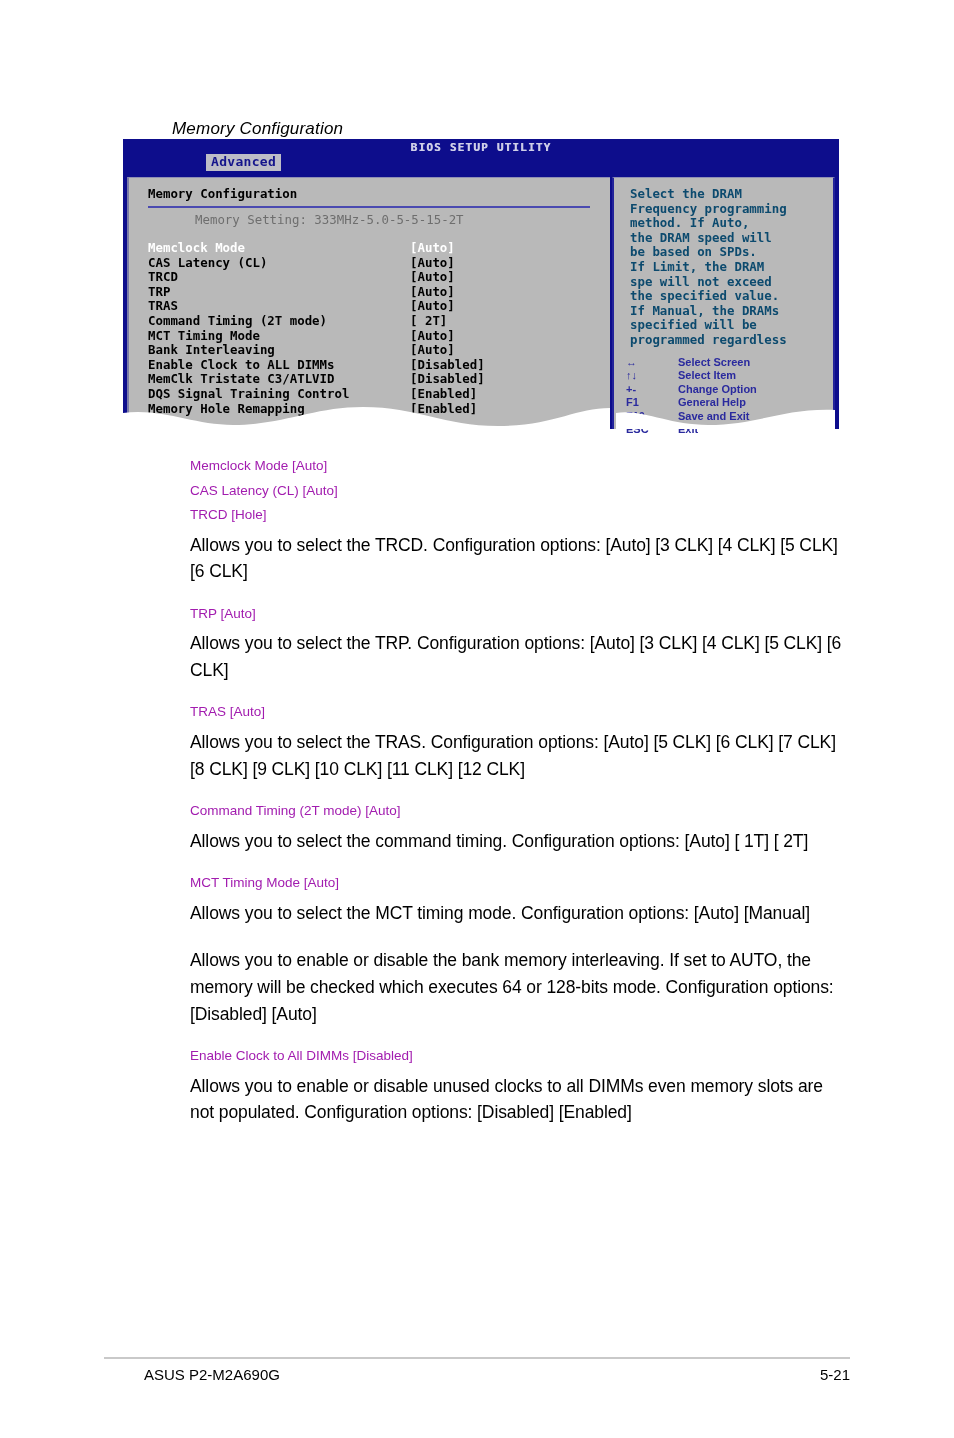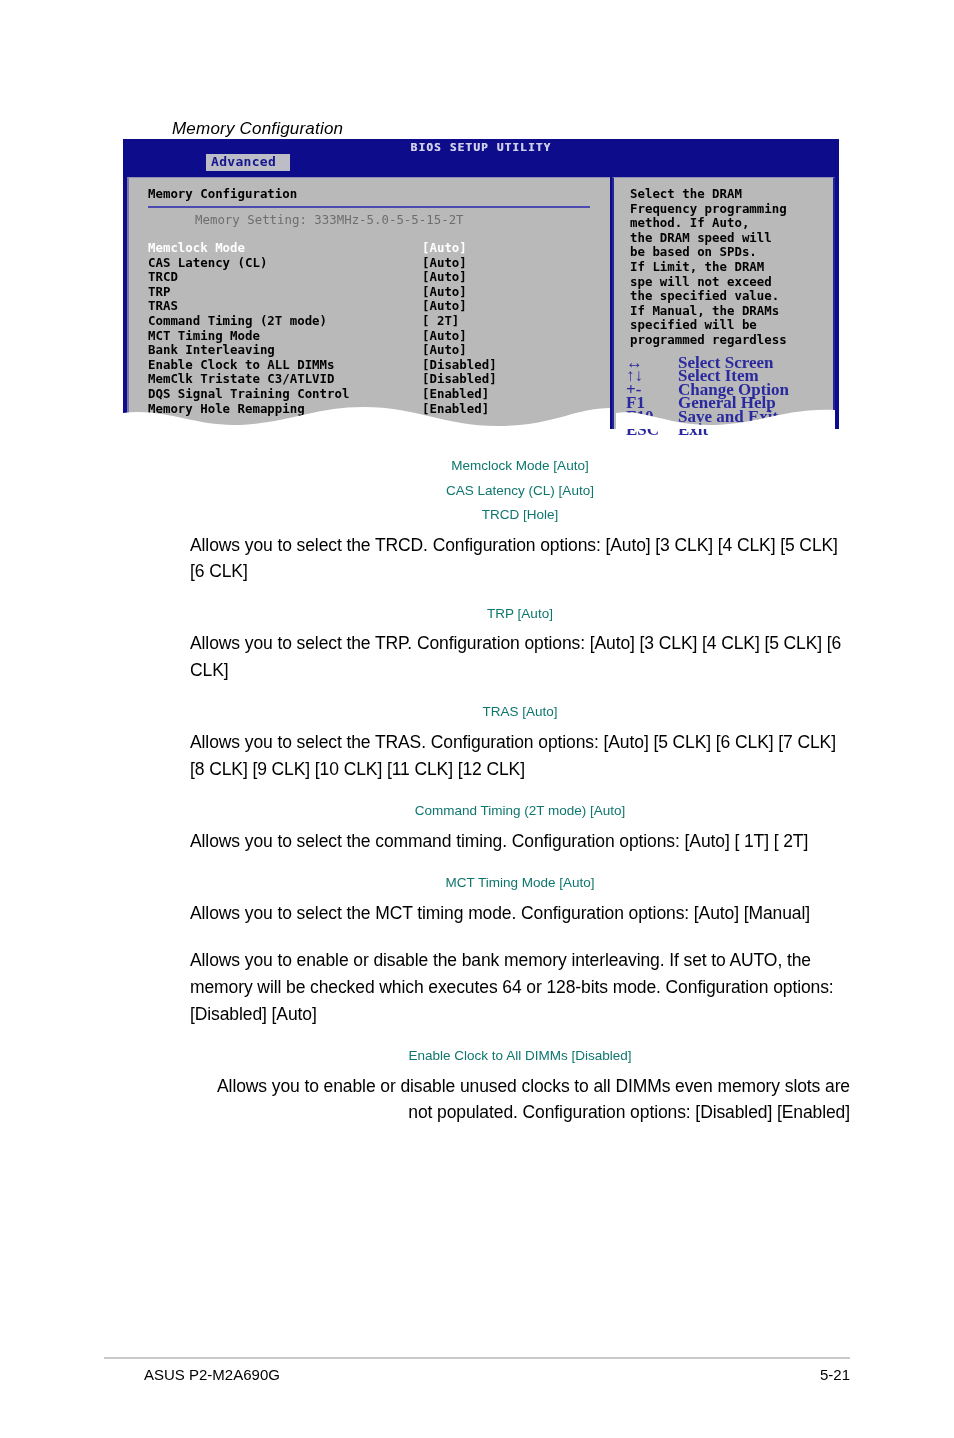--- a/index.html
+++ b/index.html
@@ -61,21 +61,21 @@
   .bios-tab {
     position: absolute;
     left: 83px;
     top: 15px;
     background: #bdbdc7;
     color: #14148c;
     font-family: "DejaVu Sans Mono", "Liberation Mono", monospace;
     font-size: 13px;
     font-weight: bold;
     letter-spacing: 0.3px;
-    padding: 1px 14px 2px 5px;
+    padding: 1px 5px 2px 5px;
     line-height: 1.1;
   }
 
   .bios-body {
     position: absolute;
     left: 0;
     top: 36px;
     width: 716px;
     height: 254px;
   }
@@ -154,75 +154,74 @@
   }
   .opt-label {
     position: absolute;
     left: 0;
     top: 0;
     font-weight: bold;
     color: #000;
   }
   .opt-value {
     position: absolute;
-    left: 274px;
+    left: 262px;
     top: 0;
     font-weight: bold;
     color: #000;
   }
   .opt-row.selected .opt-label,
   .opt-row.selected .opt-value {
     color: #ffffff;
   }
 
   .help-text {
     position: absolute;
     left: 16px;
     top: 9px;
     font-weight: bold;
-    color: #000000;
+    color: #0c4a6e;
   }
   .help-keys {
     position: absolute;
     left: 12px;
     top: 178px;
-    font-family: Liberation Serif, serif;
-    font-size: 17px;
+    font-family: Liberation Sans, sans-serif;
+    font-size: 11px;
     line-height: 13.4px;
     font-weight: bold;
     color: #2a2a9e;
     white-space: pre;
   }
   .help-keys .k {
     display: inline-block;
     width: 52px;
   }
 
   
   .doc {
     position: absolute;
     left: 190px;
     top: 458px;
     width: 660px;
   }
   .item-head {
     font-size: 13.5px;
-    color: #0f766e;
+    color: #a21caf;
     margin: 0 0 9px 0;
     line-height: 1.15;
-    text-align: center;
   }
   .item-body {
     font-size: 17.5px;
     color: #000;
     margin: 0 0 21px 0;
     line-height: 1.52;
     letter-spacing: -0.1px;
   }
-  .item-body.last { margin-bottom: 8px; text-align: right; }
+  .item-body.last { margin-bottom: 8px; }
 
   
   .footer-rule {
     position: absolute;
     left: 104px;
     top: 1357px;
     width: 746px;
     height: 2px;
     background: #c9c9c9;
   }

